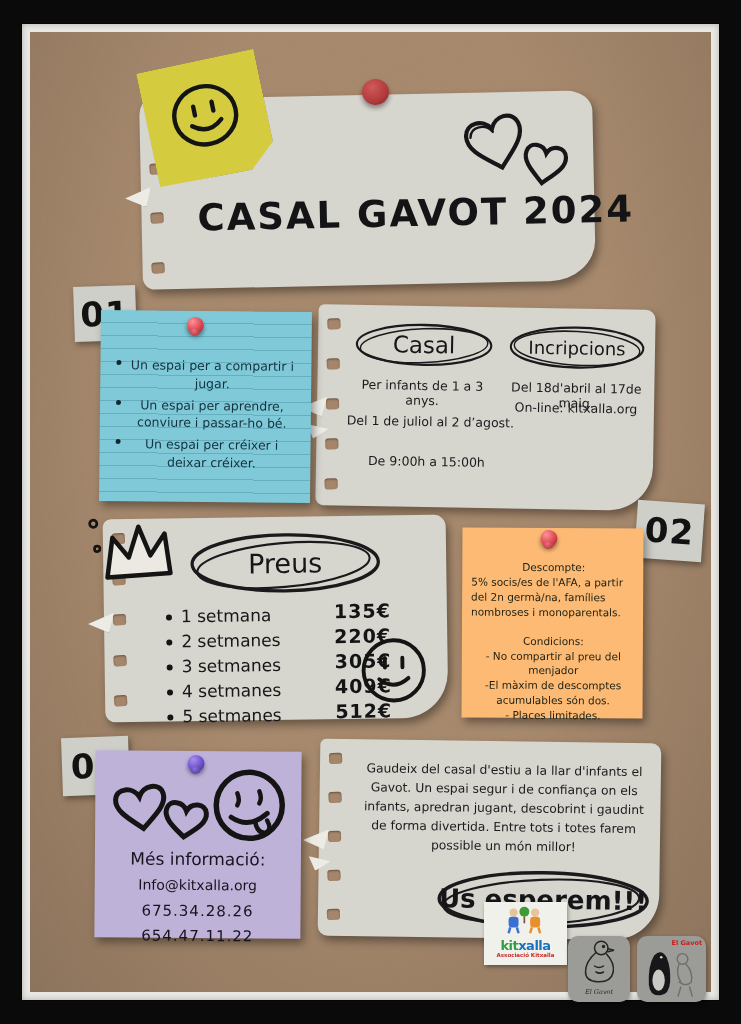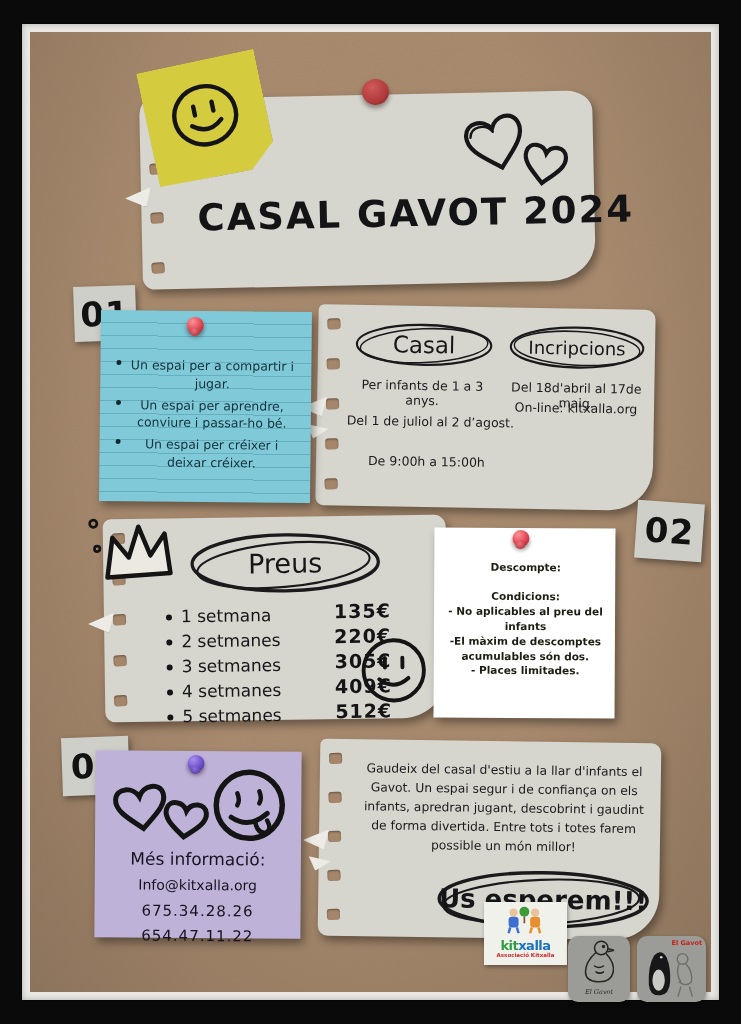--- a/index.html
+++ b/index.html
@@ -59,22 +59,22 @@
   .casal-note{left:317px;top:307px;width:337px;height:201px;transform:rotate(1deg);z-index:2;
          border-radius:6px 10px 44px 8px;}
   .casal-note .line{position:absolute;font-size:12.5px;color:#1b1b1d;}
   .preus-note{left:104px;top:517px;width:343px;height:203px;transform:rotate(-.8deg);z-index:2;
          border-radius:8px 12px 46px 10px;}
   .preus-list{position:absolute;left:62px;top:84px;right:16px;}
   .preus-row{display:grid;grid-template-columns:168px auto;align-items:baseline;margin-bottom:1px;}
   .preus-row .lb{display:flex;gap:9px;font-size:17px;color:#17171a;}
   .preus-row .lb .dot{margin-top:8px;width:6px;height:6px;border-radius:50%;background:#141416;flex:0 0 auto;}
   .preus-row .pr{font-size:19px;font-weight:600;letter-spacing:1px;color:#141416;}
-  .descompte-note{left:434px;top:528px;width:181px;height:190px;background:#ffffff;
-         transform:rotate(.3deg);z-index:3;padding:0;font-weight:bold;}
+  .descompte-note{left:462px;top:528px;width:181px;height:190px;background:#fdba74;
+         transform:rotate(.3deg);z-index:3;padding:0;}
   .descompte-inner{position:absolute;left:9px;right:7px;top:32px;color:#1c2012;font-size:10.5px;line-height:1.42;}
   .descompte-inner .hd{text-align:center;}
   .descompte-inner .cen{text-align:center;}
   .purple-note{left:95px;top:751px;width:206px;height:187px;background:#bfb2d9;
          transform:rotate(.4deg);z-index:3;}
   .purple-note .txt{position:absolute;left:6px;right:6px;text-align:center;color:#17141f;}
   .final-note{left:319px;top:741px;width:341px;height:197px;transform:rotate(.8deg);z-index:2;
          border-radius:6px 10px 46px 10px;}
   .final-par{position:absolute;left:44px;right:16px;top:20px;text-align:center;
          font-size:12.3px;line-height:1.55;color:#1b1b1d;}
@@ -256,22 +256,23 @@
           <path d="M46 24 l0 10"></path>
         <path d="M22 46 Q37 58 52 45"></path>
       </g>
     </svg>
   </div>
 
   <div class="note descompte-note">
     <div class="pin-ball" style="left:78px;top:2px"></div>
     <div class="descompte-inner">
       <div class="hd">Descompte:</div>
+      <div>5% socis/es de l'AFA, a partir del  2n germà/na, famílies nombroses i monoparentals.</div>
       <div class="cen" style="margin-top:14px">Condicions:</div>
-      <div class="cen">- No aplicables al preu del infants</div>
+      <div class="cen">- No compartir al preu del menjador</div>
       <div class="cen">-El màxim de descomptes acumulables són dos.</div>
       <div class="cen">- Places limitades.</div>
     </div>
   </div>
 
   <div class="label" style="left:62px;top:737px;width:67px;height:58px;transform:rotate(-2deg)">
     <span>03</span>
   </div>
 
   <div class="note purple-note">

